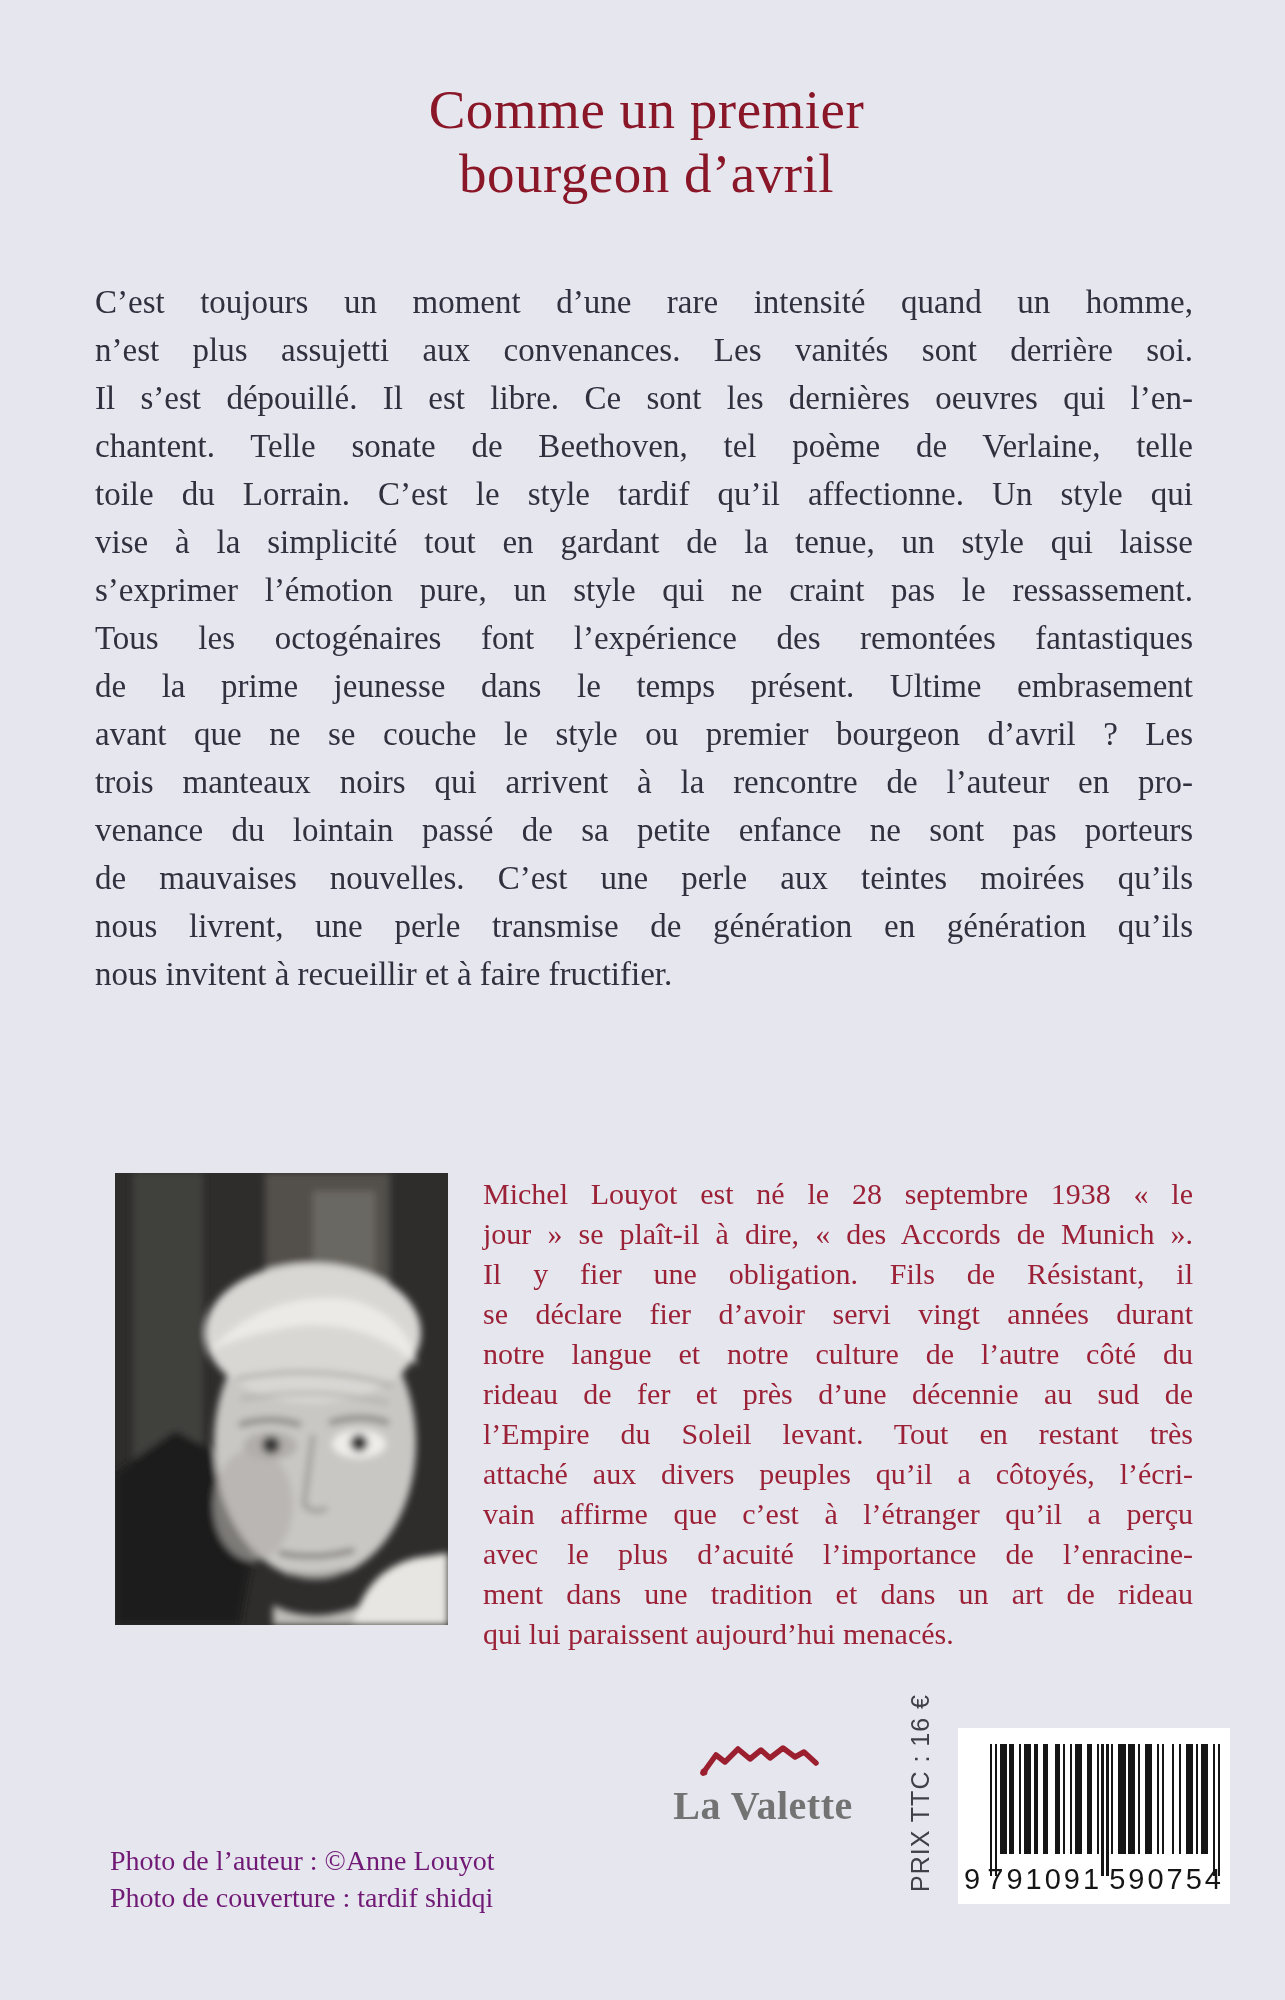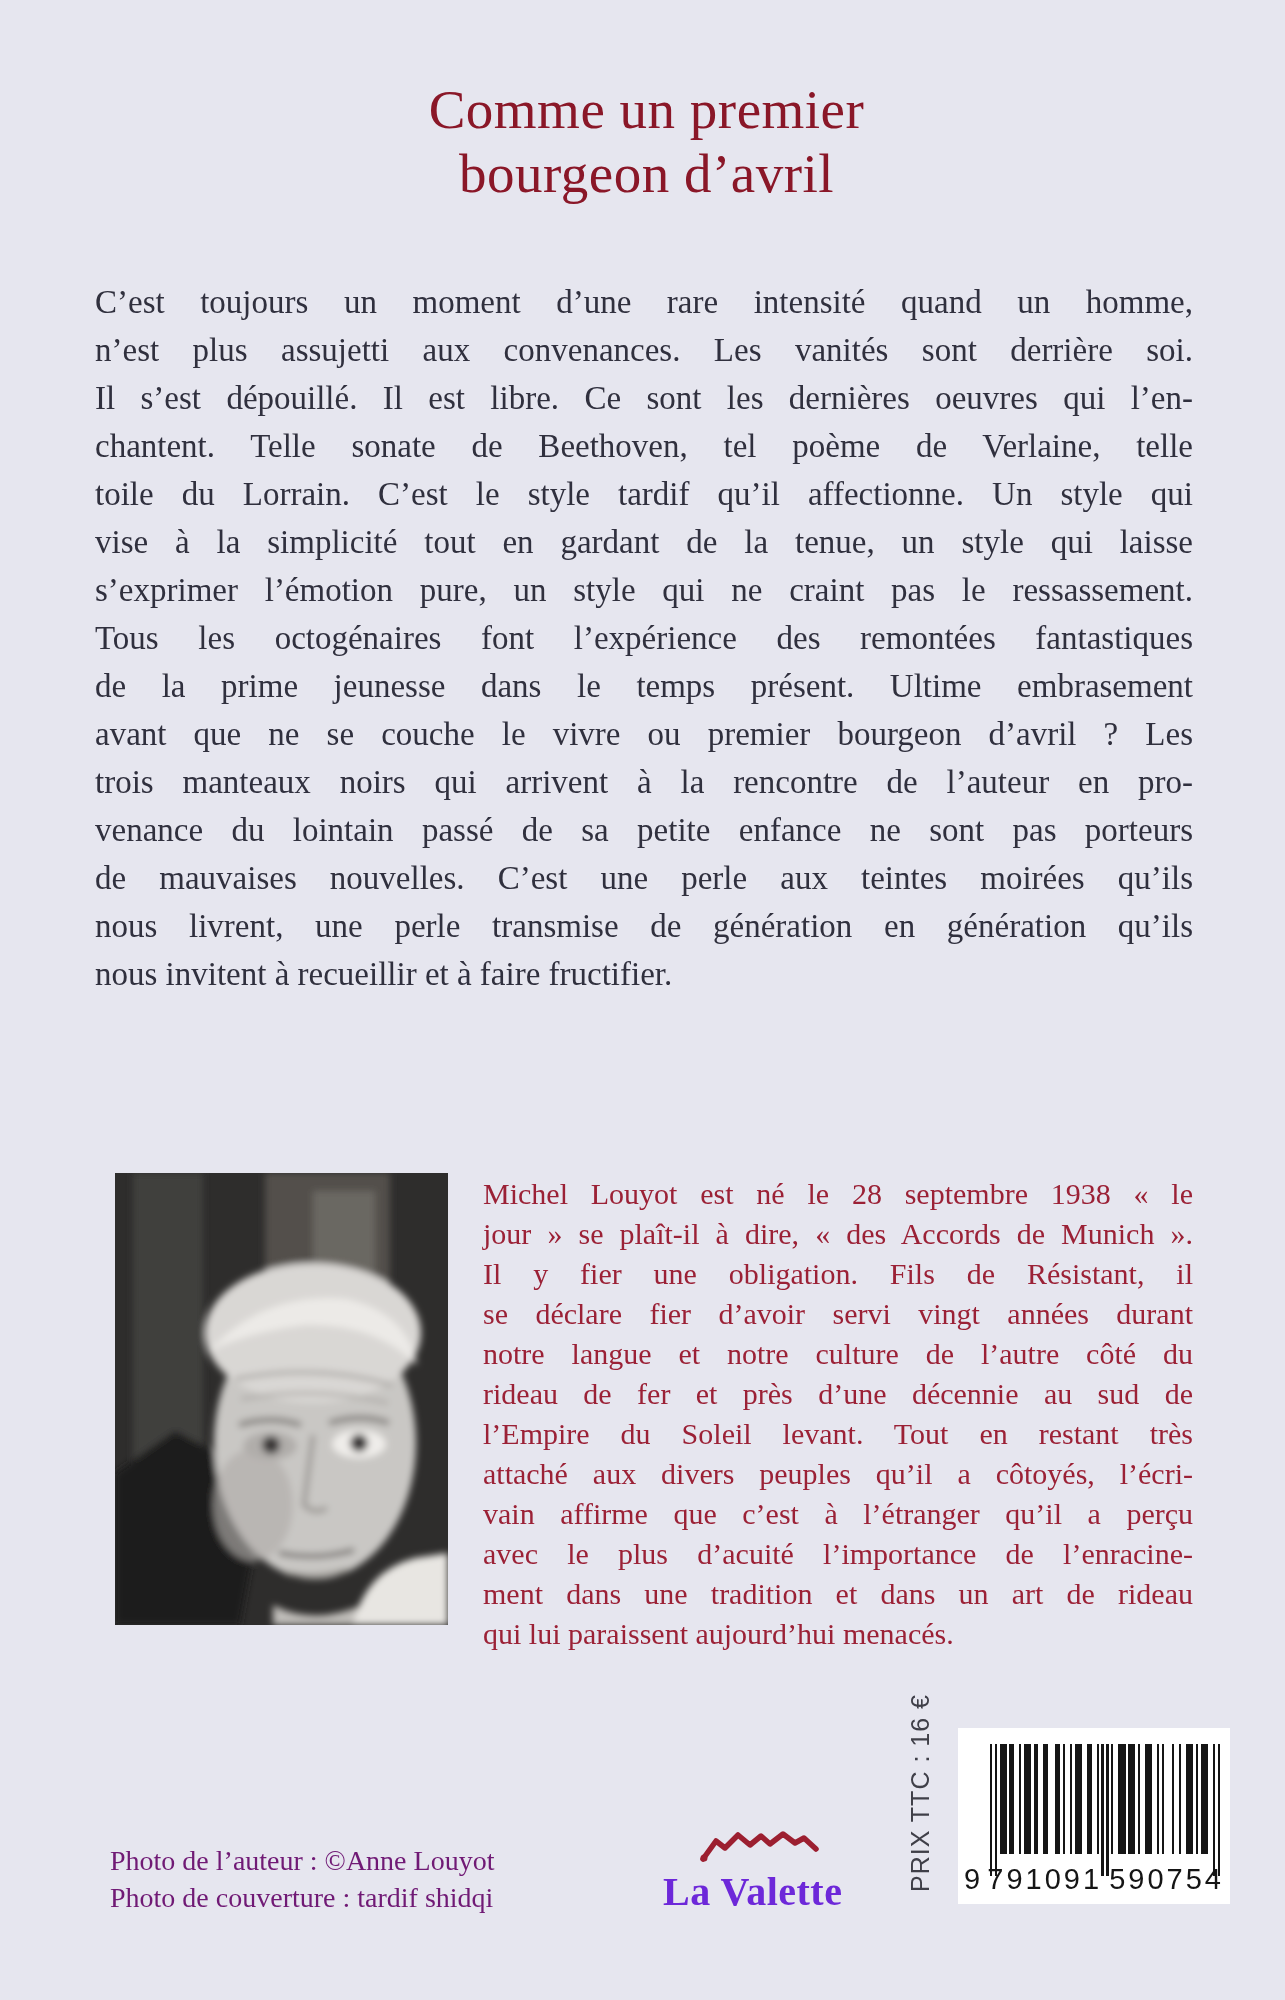--- a/index.html
+++ b/index.html
@@ -30,22 +30,22 @@
     position:absolute; left:483px; top:1174px; width:710px;
     font-size:30px; line-height:40px; color:#9b2136;
   }
   .bio > div { text-align:justify; text-align-last:justify; }
   .bio > div.lastline { text-align-last:left; }
   .credits {
     position:absolute; left:110px; top:1842px;
     font-size:28px; line-height:37px; color:#701a75;
   }
   .logo {
-    position:absolute; left:663px; top:1826px; width:200px;
-    color:#6d28d9;
+    position:absolute; left:663px; top:1740px; width:200px;
+    text-align:center; color:#737373;
   }
   .logo svg { display:block; margin:0 auto; }
   .logo .name { font-size:40px; font-weight:bold; margin-top:0px; letter-spacing:0.5px; }
   .price {
     position:absolute; left:906px; top:1892px;
     transform-origin:0 0; transform:rotate(-90deg);
     font-family:"Liberation Sans", sans-serif; font-size:25px;
     font-stretch:condensed; letter-spacing:1px;
     color:#3f3f48; white-space:nowrap;
   }
@@ -82,21 +82,21 @@
   <div class="synopsis">
       <div>C’est toujours un moment d’une rare intensité quand un homme,</div>
       <div>n’est plus assujetti aux convenances. Les vanités sont derrière soi.</div>
       <div>Il s’est dépouillé. Il est libre. Ce sont les dernières oeuvres qui l’en-</div>
       <div>chantent. Telle sonate de Beethoven, tel poème de Verlaine, telle</div>
       <div>toile du Lorrain. C’est le style tardif qu’il affectionne. Un style qui</div>
       <div>vise à la simplicité tout en gardant de la tenue, un style qui laisse</div>
       <div>s’exprimer l’émotion pure, un style qui ne craint pas le ressassement.</div>
       <div>Tous les octogénaires font l’expérience des remontées fantastiques</div>
       <div>de la prime jeunesse dans le temps présent. Ultime embrasement</div>
-      <div>avant que ne se couche le vivre ou premier bourgeon d’avril ? Les</div>
+      <div>avant que ne se couche le style ou premier bourgeon d’avril ? Les</div>
       <div>trois manteaux noirs qui arrivent à la rencontre de l’auteur en pro-</div>
       <div>venance du lointain passé de sa petite enfance ne sont pas porteurs</div>
       <div>de mauvaises nouvelles. C’est une perle aux teintes moirées qu’ils</div>
       <div>nous livrent, une perle transmise de génération en génération qu’ils</div>
       <div class="lastline">nous invitent à recueillir et à faire fructifier.</div>
     </div>
 
   <div class="photo">
     <svg viewBox="0 0 333 452">
       <defs>

